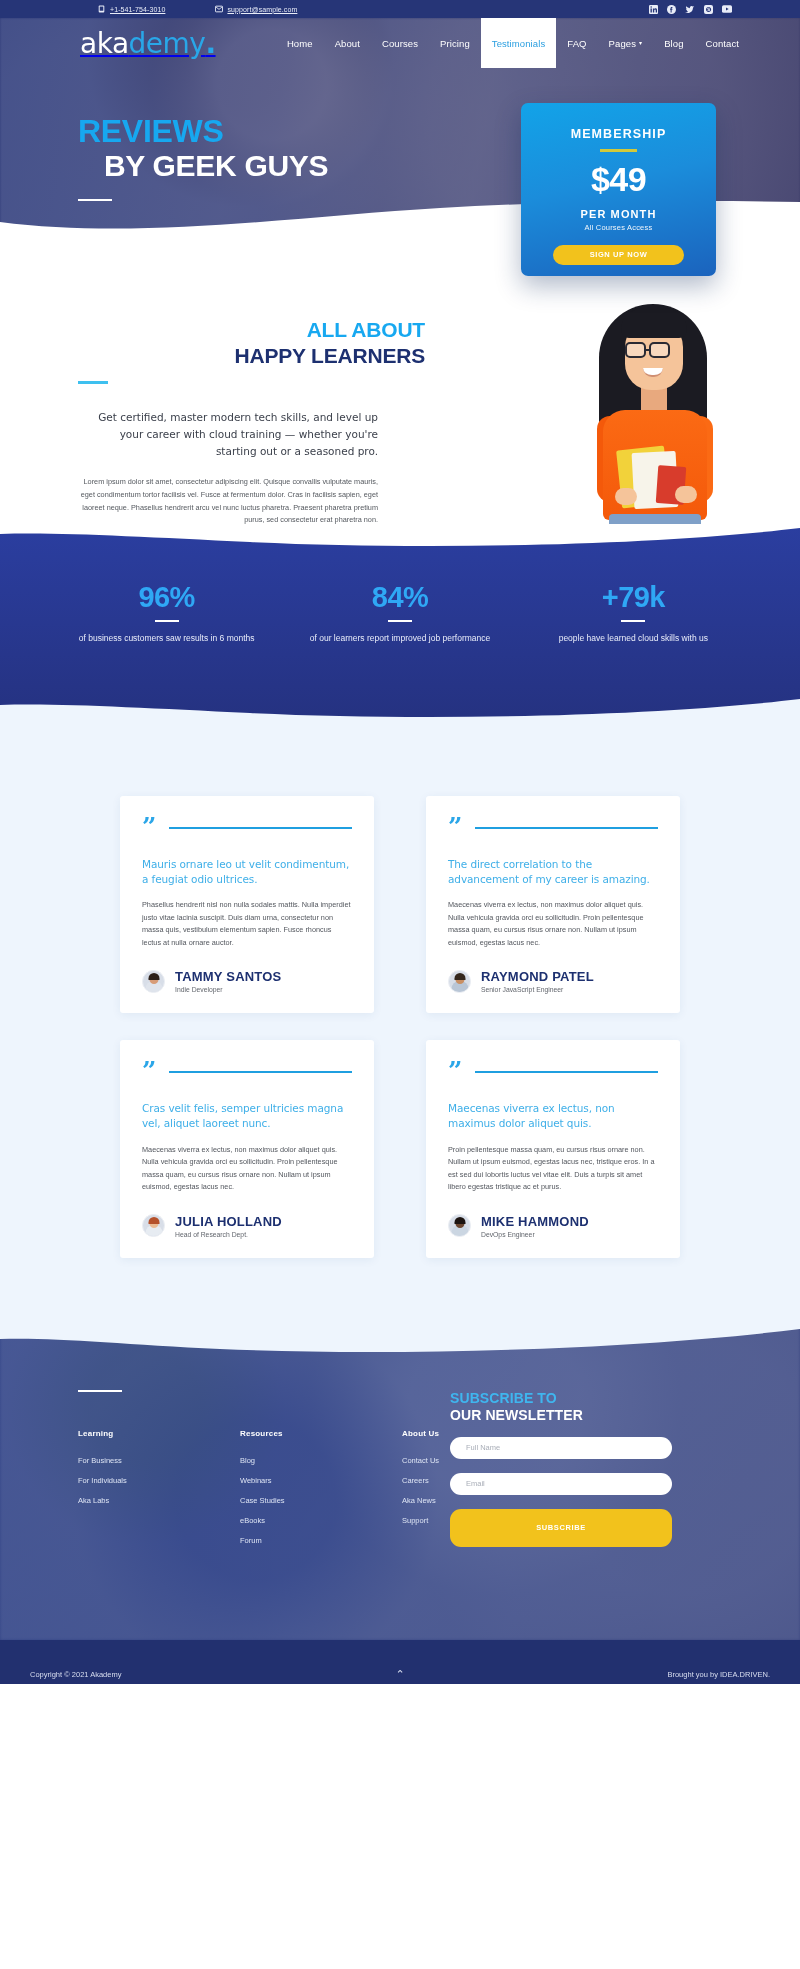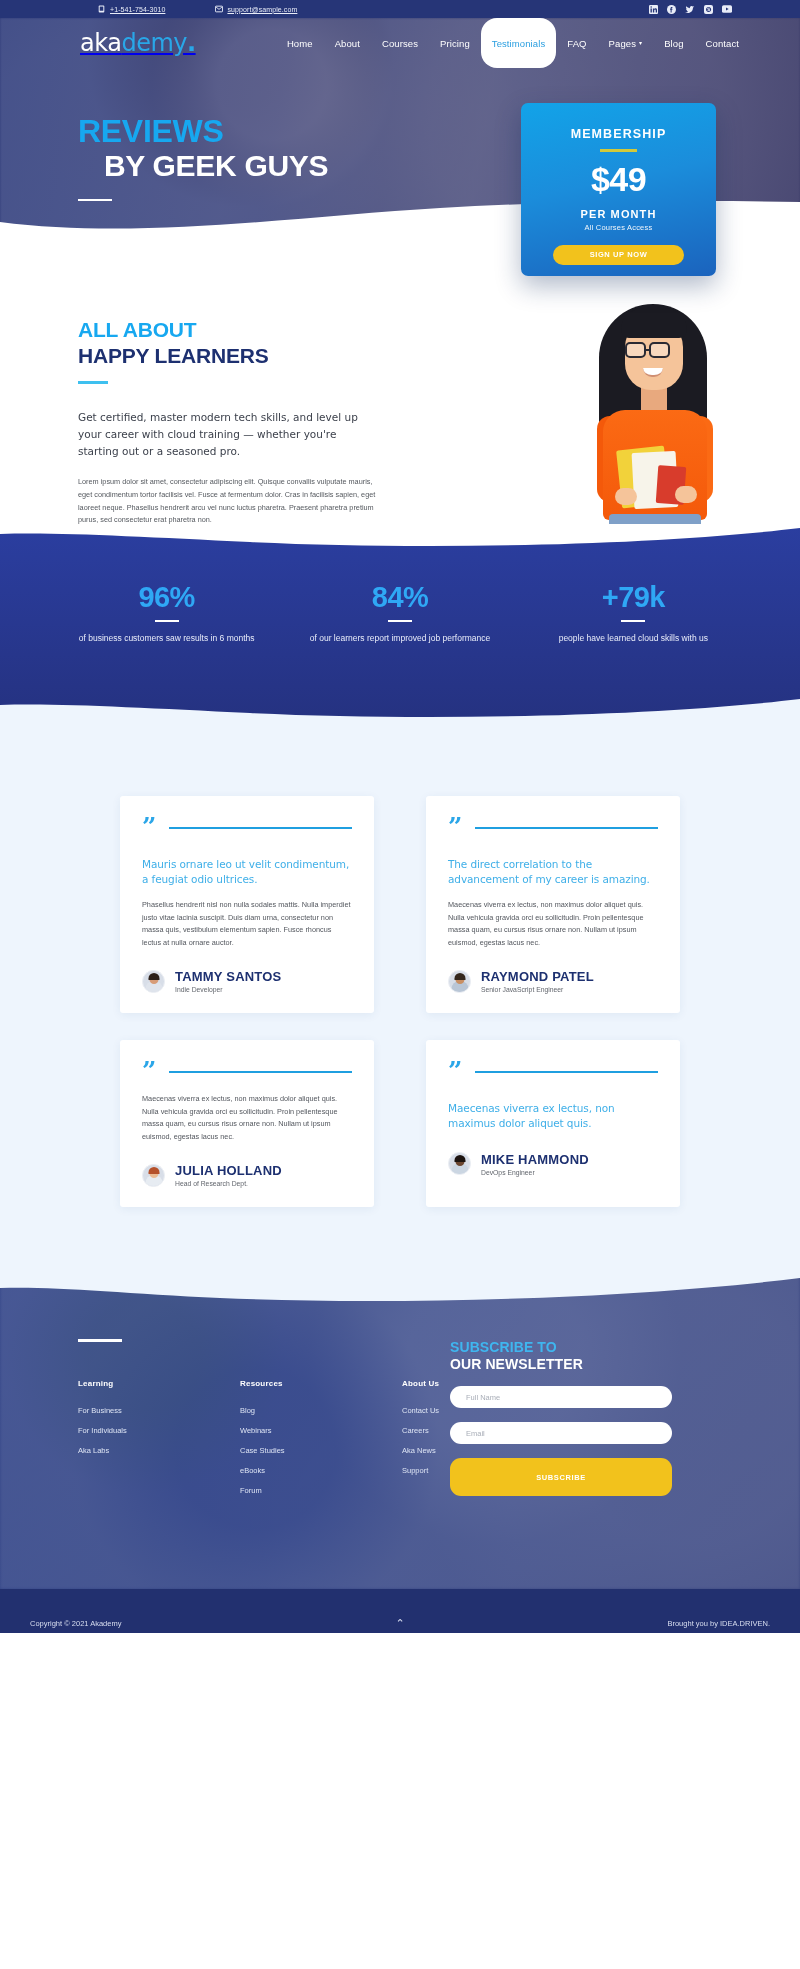--- a/index.html
+++ b/index.html
@@ -43,34 +43,34 @@
   .hero-tint{
     position:absolute; inset:0;
     background:linear-gradient(100deg, rgba(40,53,119,.80) 0%, rgba(45,56,120,.72) 35%, rgba(52,58,110,.60) 60%, rgba(58,55,98,.72) 100%);
   }
   .navbar{
     position:relative; z-index:30; height:50px;
     display:flex; align-items:stretch; justify-content:center;
   }
   .nav-inner{ width:700px; display:flex; align-items:stretch; }
   .logo{
-    display:flex; align-items:center; font-size:24px; letter-spacing:-.5px;
+    display:flex; align-items:center; font-size:28px; letter-spacing:-.5px;
     font-weight:400; margin-left:30px;
     font-family:"DejaVu Sans", sans-serif;
   }
   .logo .l1{ color:#ffffff; }
   .logo .l2{ color:#29a7e8; }
   .logo .l3{ color:#29a7e8; font-weight:700; }
   .nav-links{ display:flex; align-items:stretch; margin-left:auto; }
   .nav-link{
     display:flex; align-items:center; padding:0 11px;
     color:#ffffff; font-size:9.5px; text-decoration:none; letter-spacing:.1px;
     white-space:nowrap;
   }
-  .nav-link.active{ background:#ffffff; color:#2b9fe0;border-radius:16px; }
+  .nav-link.active{ background:#ffffff; color:#2b9fe0; }
   .nav-caret{ margin-left:3px; font-size:6px; line-height:1; }
 
   .hero-body{ position:relative; z-index:20; }
   .hero-title{
     position:absolute; left:78px; top:47px; line-height:1.0;
   }
   .hero-title .ht1{
     display:block; font-size:32px; font-weight:700; color:#17a8f0;
     letter-spacing:-.3px;
   }
@@ -101,21 +101,21 @@
   .mb-btn{
     display:block; margin:13px auto 0; width:131px; height:20px; line-height:20px;
     border-radius:11px; background:#f2c21c; color:#fff; border:none;
     font-size:7.5px; font-weight:600; letter-spacing:.6px; cursor:pointer;
     font-family:inherit;
   }
 
   
   .about{ position:relative; background:#fff; padding:78px 0 0; }
   .about-inner{ width:700px; margin:0 auto; position:relative; display:flex; }
-  .about-left{ width:375px; padding-left:28px; }
+  .about-left{ width:375px; padding-left:28px;text-align:right; }
   .ab-h1{ font-size:21px; font-weight:700; color:#17a8f0; letter-spacing:-.2px; line-height:1.12; }
   .ab-h2{ font-size:21px; font-weight:700; color:#1d3070; letter-spacing:-.2px; line-height:1.12; margin-top:2px; }
   .ab-rule{ width:30px; height:2.5px; background:#3ec0ef; margin-top:14px; }
   .ab-lead{
     margin-top:25px; font-size:10.5px; line-height:1.62; color:#3a3f4a;
     font-family:"DejaVu Sans", sans-serif; max-width:300px;
   }
   .ab-body{
     margin-top:16px; font-size:7.3px; line-height:1.78; color:#55595f; max-width:300px;
   }
@@ -481,40 +481,42 @@
             <div class="p-role">Senior JavaScript Engineer</div>
           </div>
         </div>
       </div>
 
       <div class="card">
         <div class="card-top">
           <span class="quote-mark">”</span>
           <span class="card-line"></span>
         </div>
+        <div class="card-title">Cras velit felis, semper ultricies magna vel, aliquet laoreet nunc.</div>
         <p class="card-body">Maecenas viverra ex lectus, non maximus dolor aliquet quis. Nulla vehicula gravida orci eu sollicitudin. Proin pellentesque massa quam, eu cursus risus ornare non. Nullam ut ipsum euismod, egestas lacus nec.</p>
         <div class="card-person">
           <div class="avatar">
             <div class="av-body" style="background:#e7ecf2"></div>
             <div class="av-head" style="background:#eabb94"></div>
             <div class="av-hair" style="background:#b5512a"></div>
           </div>
           <div>
             <div class="p-name">JULIA HOLLAND</div>
             <div class="p-role">Head of Research Dept.</div>
           </div>
         </div>
       </div>
 
       <div class="card">
         <div class="card-top">
           <span class="quote-mark">”</span>
           <span class="card-line"></span>
         </div>
         <div class="card-title">Maecenas viverra ex lectus, non maximus dolor aliquet quis.</div>
+        <p class="card-body">Proin pellentesque massa quam, eu cursus risus ornare non. Nullam ut ipsum euismod, egestas lacus nec, tristique eros. In a est sed dui lobortis luctus vel vitae elit. Duis a turpis sit amet libero egestas tristique ac et purus.</p>
         <div class="card-person">
           <div class="avatar">
             <div class="av-body" style="background:#cbd6e2"></div>
             <div class="av-head" style="background:#6b4630"></div>
             <div class="av-hair" style="background:#1d1410"></div>
           </div>
           <div>
             <div class="p-name">MIKE HAMMOND</div>
             <div class="p-role">DevOps Engineer</div>
           </div>

